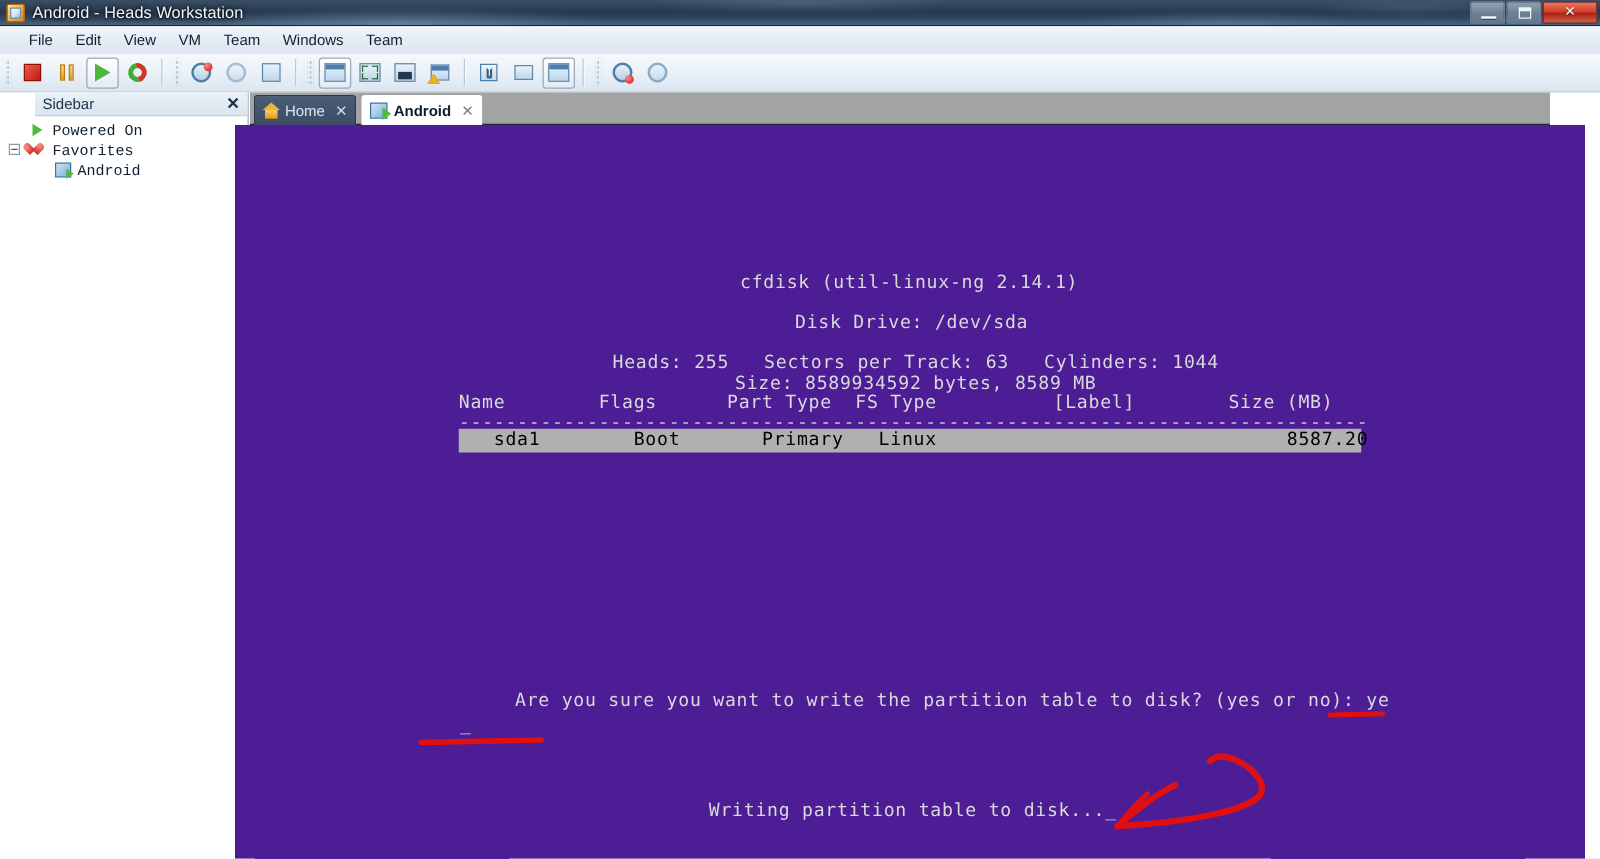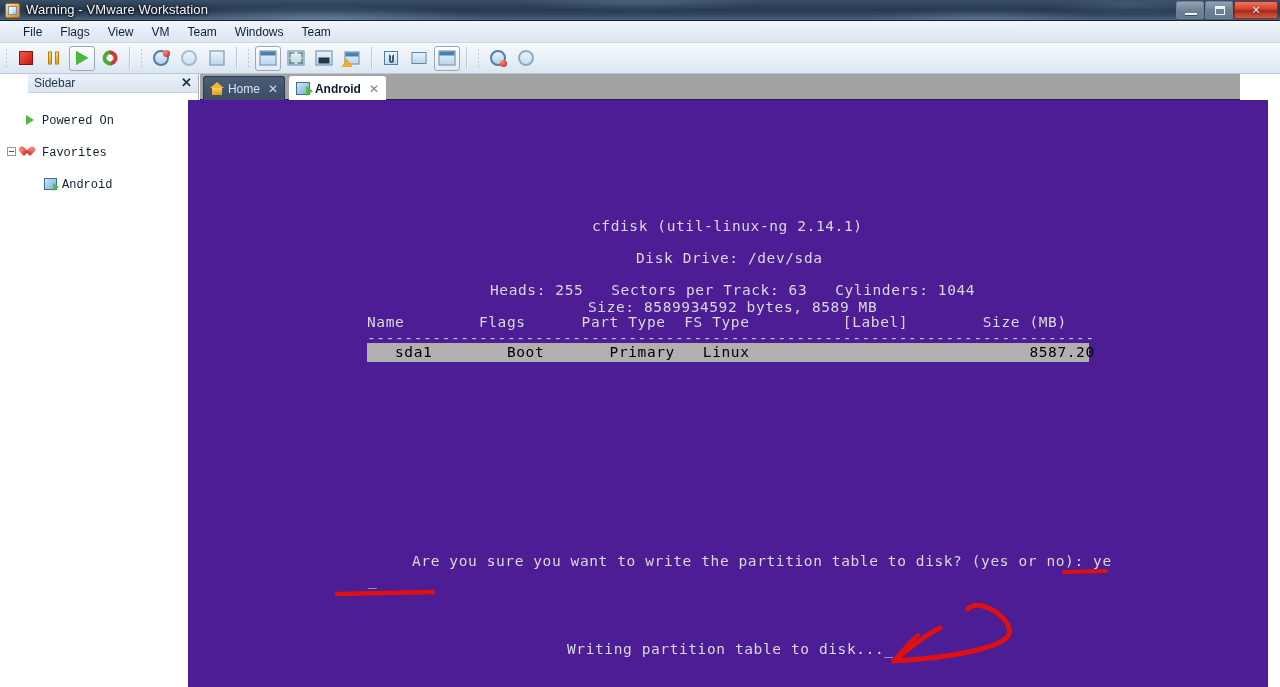--- a/index.html
+++ b/index.html
@@ -223,21 +223,21 @@
   .sb-title {
     position: absolute; left: 6px; top: 2px;
     font-size: 12px; color: #1c3148;
   }
   .sb-close {
     position: absolute; right: 6px; top: 1px;
     font-size: 13px; color: #1c3148; font-weight: bold;
     line-height: 16px;
   }
   .tree { padding-top: 3px; font-size: 12px; color: #10202e; }
-  .trow { position: relative; height: 16px; line-height: 16px; white-space: nowrap; margin-top: 16px; }
+  .trow { position: relative; height: 16px; line-height: 16px; white-space: nowrap; }
   .trow .lbl { font-family: "Liberation Mono", monospace; font-size: 12px; }
   .expander {
     position: absolute; left: 7px; top: 3px;
     width: 9px; height: 9px;
     border: 1px solid #8a9aa8; background: #fff; box-sizing: border-box;
   }
   .expander::before{content:"";position:absolute;left:1px;top:3px;width:5px;height:1px;background:#44525e;}
   .ico-play-sm {
     position:absolute; left:26px; top:3px;
     width:0;height:0;border-left:8px solid #4fbc3f;border-top:5px solid transparent;border-bottom:5px solid transparent;
@@ -352,37 +352,37 @@
   .annot { position: absolute; left: 0; top: 0; width: 1080px; height: 587px; pointer-events: none; }
 </style>
 </head>
 <body>
 
 <div id="app">
 
   <div class="titlebar">
     <div class="glass"></div>
     <div class="title-icon"></div>
-    <div class="title-text">Warning - VMware Workstation</div>
+    <div class="title-text">Android - Heads Workstation</div>
     <div class="wbtns">
       <div class="wbtn">
           <span class="minbar"></span>
         </div>
       <div class="wbtn">
           <span class="maxsq"></span>
         </div>
       <div class="wbtn close">
           <span class="g">✕</span>
         </div>
     </div>
   </div>
 
   <div class="menubar">
     <div class="menu-item">File</div>
-    <div class="menu-item">Flags</div>
+    <div class="menu-item">Edit</div>
     <div class="menu-item">View</div>
     <div class="menu-item">VM</div>
     <div class="menu-item">Team</div>
     <div class="menu-item">Windows</div>
     <div class="menu-item">Team</div>
   </div>
 
   <div class="toolbar">
 
     <div class="grip"></div>

